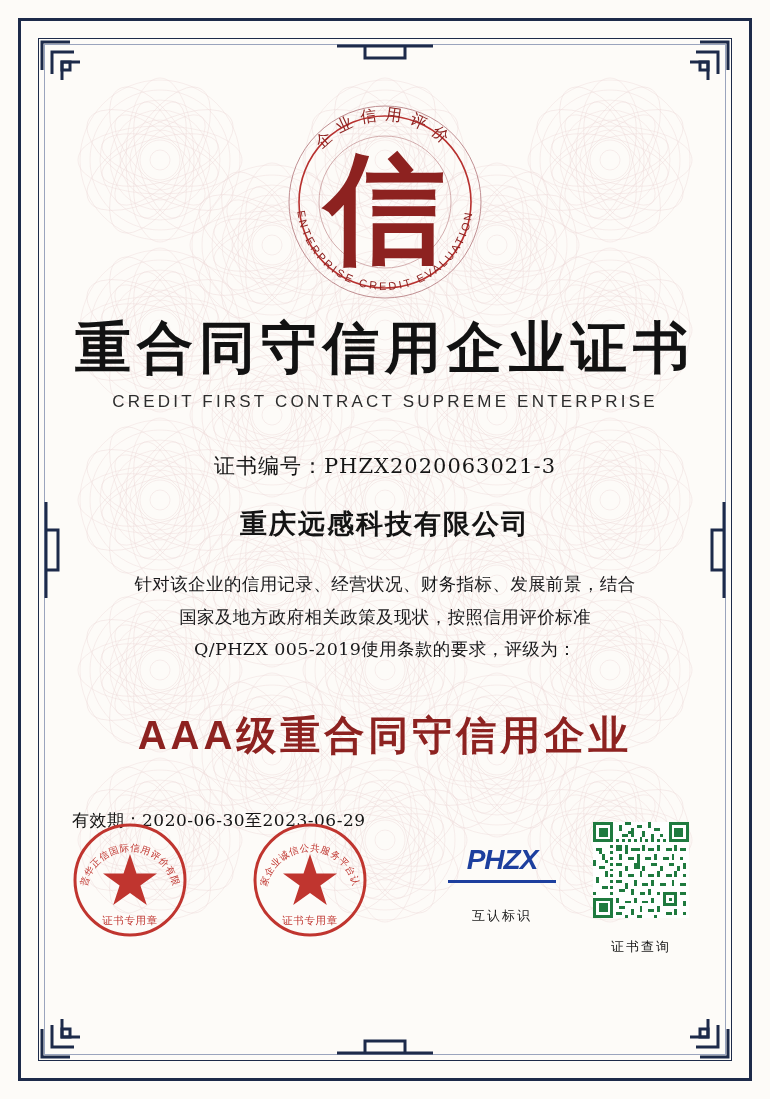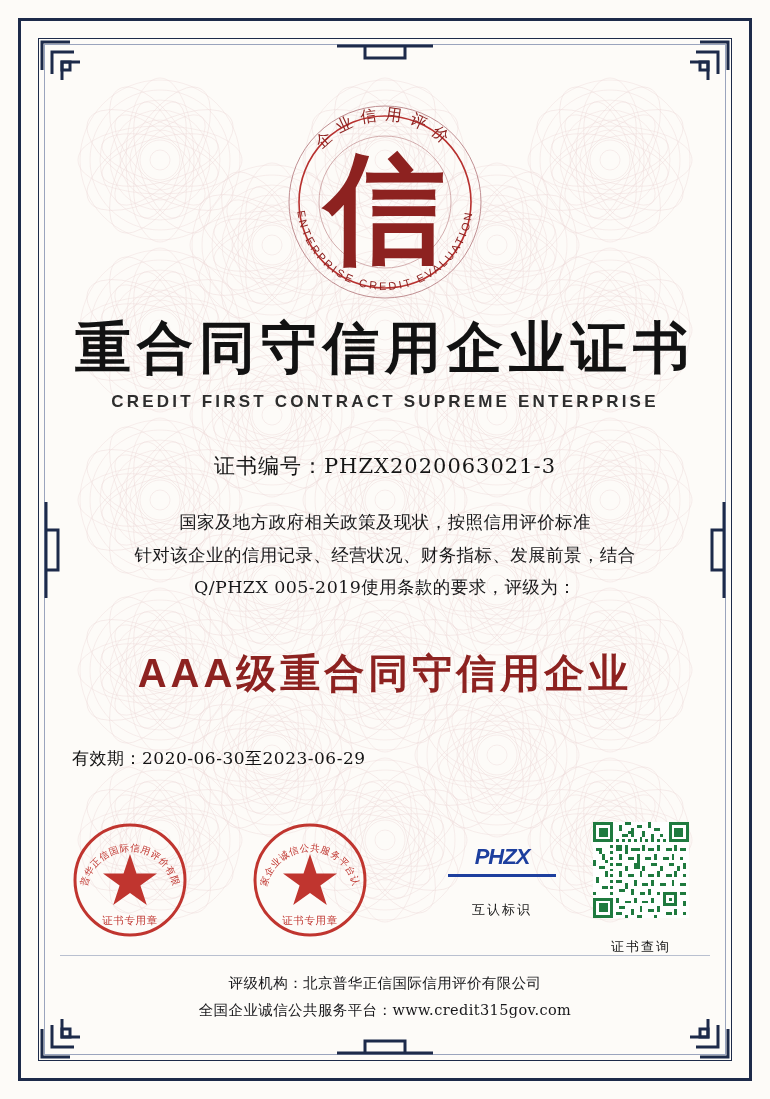--- a/index.html
+++ b/index.html
@@ -93,21 +93,21 @@
     font-weight: bold;
     letter-spacing: 6px;
     color: #121212;
     line-height: 1.15;
     white-space: nowrap;
   }
   .title-en {
     margin-top: 12px;
     font-family: "Liberation Sans", sans-serif;
     font-size: 17px;
-    font-weight: bold;
+    font-weight: normal;
     letter-spacing: 3.2px;
     color: #2d2d2d;
     white-space: nowrap;
   }
 
   .cert-no {
     margin-top: 40px;
     font-family: "DejaVu Serif", "Liberation Serif", serif;
     font-size: 21px;
     color: #151515;
@@ -172,21 +172,21 @@
 
   .phzx-mark {
     position: absolute;
     left: 372px;
     top: 24px;
     width: 140px;
     text-align: center;
   }
   .phzx-logo {
     font-family: "Liberation Sans", sans-serif;
-    font-size: 22px;
+    font-size: 28px;
     font-weight: bold;
     font-style: italic;
     color: #1d3f9e;
     letter-spacing: -1px;
   }
   .phzx-underline {
     width: 108px;
     height: 3px;
     background: #1d3f9e;
     margin: 4px auto 0 auto;
@@ -378,24 +378,25 @@
     </text>
     <text x="110" y="158" text-anchor="middle" font-family="DejaVu Sans, sans-serif" font-size="120" font-weight="bold" fill="#8d2220">信</text>
   </svg>
 
   <div class="content">
     <div class="title-cn">重合同守信用企业证书</div>
     <div class="title-en">CREDIT FIRST CONTRACT SUPREME ENTERPRISE</div>
 
     <div class="cert-no">证书编号：PHZX2020063021-3</div>
 
+    <div class="company">重庆远感科技有限公司</div>
 
     <div class="body-text">
+      <div>针对该企业的信用记录、经营状况、财务指标、发展前景，结合</div>
       <div>国家及地方政府相关政策及现状，按照信用评价标准</div>
-      <div>针对该企业的信用记录、经营状况、财务指标、发展前景，结合</div>
       <div>Q/PHZX 005-2019使用条款的要求，评级为：</div>
     </div>
 
     <div class="grade">AAA级重合同守信用企业</div>
 
     <div class="validity">有效期：2020-06-30至2023-06-29</div>
   </div>
 
   <div class="stamps-row">
 
@@ -566,19 +567,14 @@
           <rect x="8" y="31" width="2" height="1"></rect>
             <rect x="11" y="32" width="1" height="1"></rect>
           <rect x="15" y="32" width="2" height="1"></rect>
             <rect x="21" y="32" width="1" height="1"></rect>
         </g>
       </svg>
       <div class="qr-caption">证书查询</div>
     </div>
   </div>
 
-  <div class="footer">
-    <div class="divider"></div>
-    <div class="footer-line">评级机构：北京普华正信国际信用评价有限公司</div>
-    <div class="footer-line">全国企业诚信公共服务平台：www.credit315gov.com</div>
-  </div>
 
 </div>
 
 </body></html>

